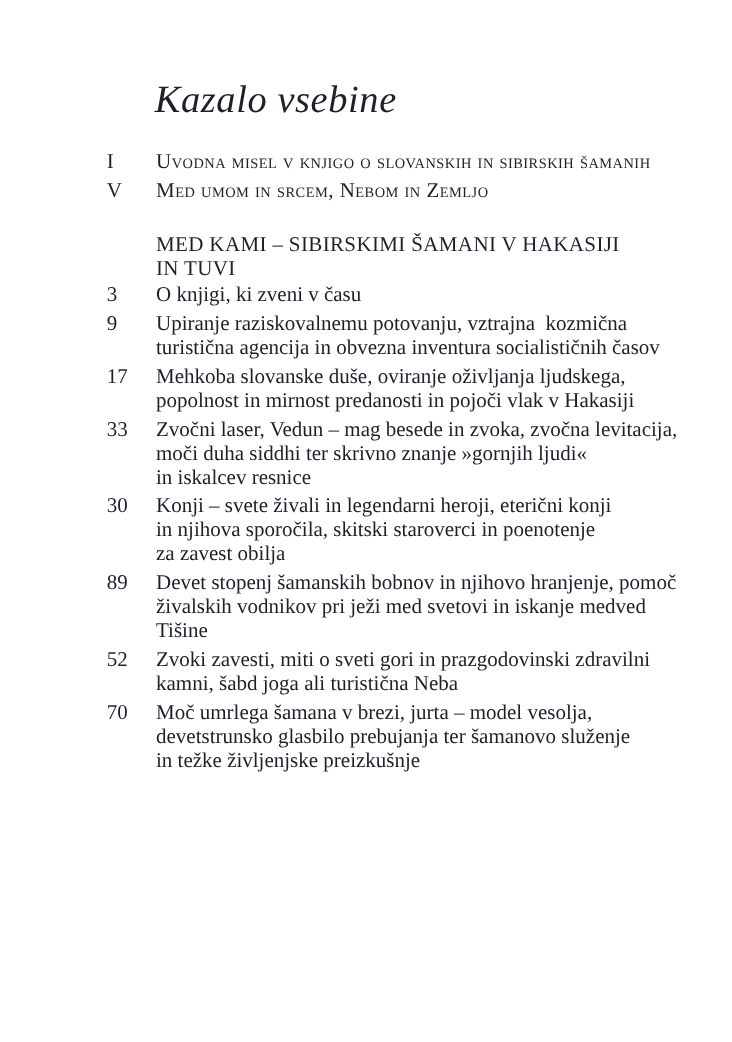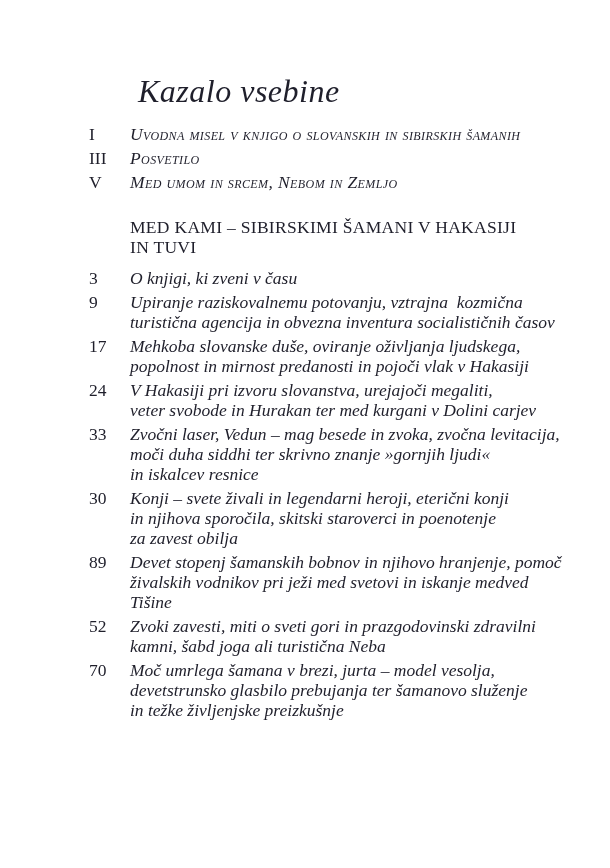--- a/index.html
+++ b/index.html
@@ -11,62 +11,58 @@
     position: relative;
     width: 610px; height: 868px;
     background: #ffffff;
     color: #1f1f2b;
     font-family: "Liberation Serif", serif;
     overflow: hidden;
   }
   .title {
     position: absolute;
     left: 128px; top: 63px;
-    margin: 10px;
+    margin: 1px;
     font-size: 32px;
     font-style: italic;
     font-weight: 400;
     letter-spacing: 0.5px;
   }
   .toc {
     position: absolute;
     left: 89px; top: 124px;
     width: 476px;
     font-size: 17.5px;
     line-height: 20px;
   }
   .row { display: flex; margin-bottom: 4px; }
   .num { flex: 0 0 41px; width: 41px; }
-  .txt { flex: 1; white-space: pre-wrap; font-style: italic; }
+  .txt { flex: 1; white-space: pre-wrap; }
   .front .txt {
     font-variant: small-caps;
     letter-spacing: 0.4px;
   }
   .heading {
-    margin: 25px 0 11px 41px;
+    margin: 25px 0 2px 41px;
     white-space: pre-wrap;
     letter-spacing: 0.3px;
   }
 </style>
 </head>
 <body>
 
 <div class="page">
 
   <h1 class="title">Kazalo vsebine</h1>
 
   <div class="toc">
 
     <div class="row front">
       <span class="num">I</span>
       <span class="txt">Uvodna misel v knjigo o slovanskih in sibirskih šamanih</span>
-    </div>
-    <div class="row front">
-      <span class="num">III</span>
-      <span class="txt">Posvetilo</span>
     </div>
     <div class="row front">
       <span class="num">V</span>
       <span class="txt">Med umom in srcem, Nebom in Zemljo</span>
     </div>
 
     <div class="heading">MED KAMI – SIBIRSKIMI ŠAMANI V HAKASIJI
 IN TUVI</div>
 
     <div class="row">
@@ -75,25 +71,20 @@
     </div>
     <div class="row">
       <span class="num">9</span>
       <span class="txt">Upiranje raziskovalnemu potovanju, vztrajna  kozmična
 turistična agencija in obvezna inventura socialističnih časov</span>
     </div>
     <div class="row">
       <span class="num">17</span>
       <span class="txt">Mehkoba slovanske duše, oviranje oživljanja ljudskega,
 popolnost in mirnost predanosti in pojoči vlak v Hakasiji</span>
-    </div>
-    <div class="row">
-      <span class="num">24</span>
-      <span class="txt">V Hakasiji pri izvoru slovanstva, urejajoči megaliti,
-veter svobode in Hurakan ter med kurgani v Dolini carjev</span>
     </div>
     <div class="row">
       <span class="num">33</span>
       <span class="txt">Zvočni laser, Vedun – mag besede in zvoka, zvočna levitacija,
 moči duha siddhi ter skrivno znanje »gornjih ljudi«
 in iskalcev resnice</span>
     </div>
     <div class="row">
       <span class="num">30</span>
       <span class="txt">Konji – svete živali in legendarni heroji, eterični konji

